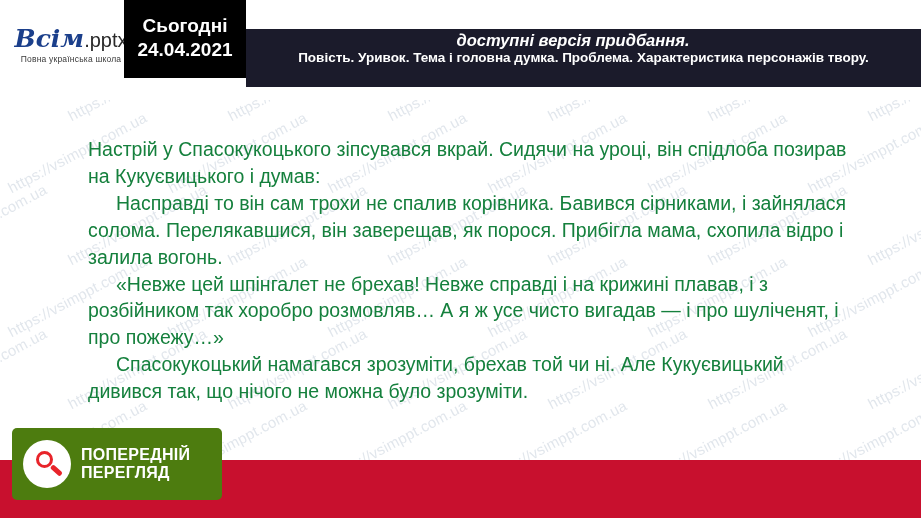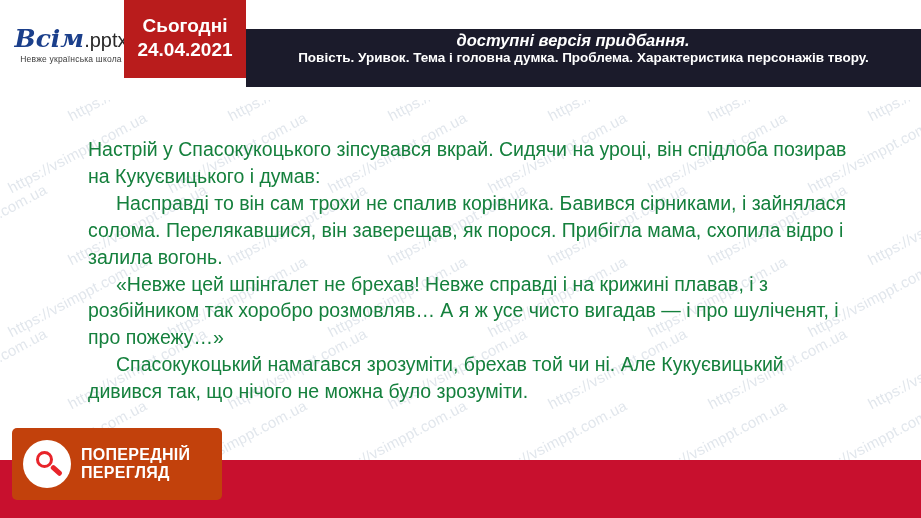--- a/index.html
+++ b/index.html
@@ -71,21 +71,21 @@
     color: #3a3a3a;
     margin-top: 3px;
     letter-spacing: 0.2px;
   }
 
   
   .date-badge {
     position: absolute;
     left: 124px; top: 0;
     width: 122px; height: 78px;
-    background: #b91c1c;
+    background: #000000;
     color: #ffffff;
     text-align: center;
     z-index: 6;
     box-sizing: border-box;
     padding-top: 14px;
   }
   .date-badge .d1 {
     font-size: 19px;
     font-weight: bold;
     line-height: 1.25;
@@ -158,21 +158,21 @@
     line-height: 1.35;
     text-align: center;
     z-index: 9;
   }
 
   
   .preview-badge {
     position: absolute;
     left: 12px; bottom: 18px;
     width: 210px; height: 72px;
-    background: #c2410c;
+    background: #4d7c0f;
     border-radius: 5px;
     z-index: 10;
     display: flex;
     align-items: center;
   }
   .magnifier {
     width: 48px; height: 48px;
     margin-left: 11px;
     background: #ffffff;
     border-radius: 50%;
@@ -263,21 +263,21 @@
     <div class="wm" style="left: 700px; top: 504px;">https://vsimppt.com.ua</div>
     <div class="wm" style="left: 860px; top: 504px;">https://vsimppt.com.ua</div>
   </div>
 
 <div class="top-band"></div>
 
 <div class="logo">
   <div class="logo-main">
     <span>Всім</span><span class="pptx">.pptx</span>
   </div>
-  <div class="logo-sub">Невже українська школа</div>
+  <div class="logo-sub">Повна українська школа</div>
 </div>
 
 <div class="date-badge">
   <div class="d1">Сьогодні</div>
   <div class="d2">24.04.2021</div>
 </div>
 
 <div class="title-bar">
   <span>Повість. Уривок. Тема і головна думка. Проблема. Характеристика персонажів твору.</span>
 </div>

